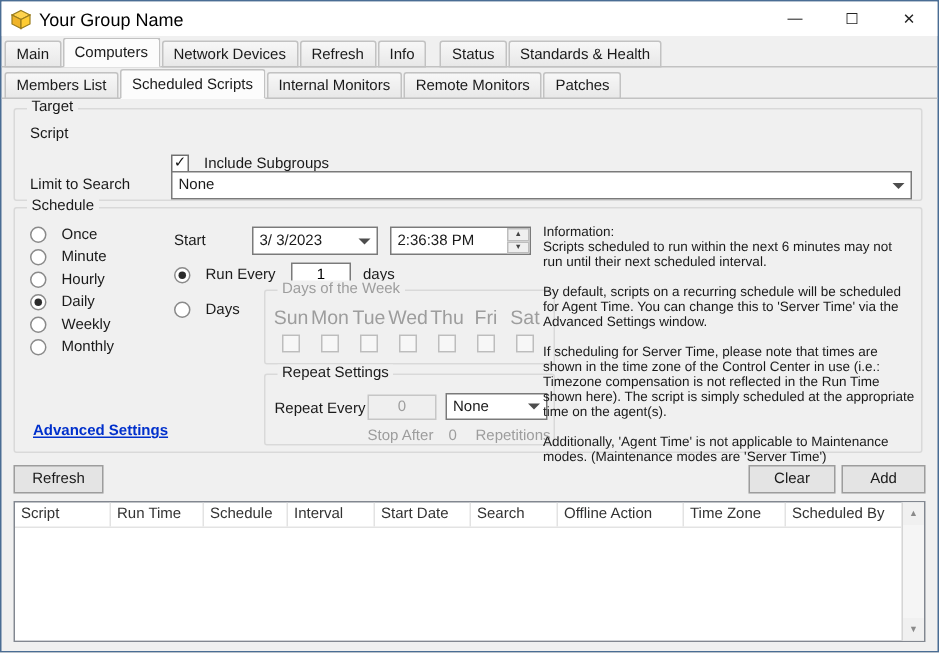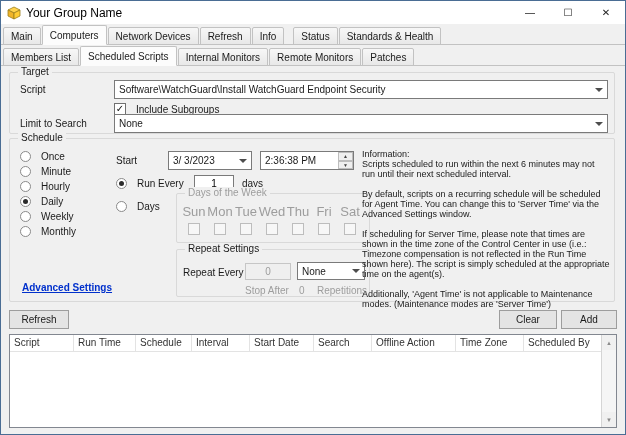--- a/index.html
+++ b/index.html
@@ -132,24 +132,20 @@
     <span class="tab">Remote Monitors</span>
     <span class="tab">Patches</span>
   </div>
 
   <div class="page">
 
     <div class="groupbox" style="left:8px;top:6px;width:606px;height:62px">
       <span class="gb-label">Target</span>
 
       <span class="form-label" style="left:10px;top:11px">Script</span>
-      <div class="combo" style="left:104px;top:7px;width:494px">
-        <span class="val">Software\WatchGuard\Install WatchGuard Endpoint Security</span>
-        <span class="dd"></span>
-      </div>
 
       <div class="radio-row" style="left:104px;top:30px">
         <span class="checkbox checked"></span>
         <span>Include Subgroups</span>
       </div>
 
       <span class="form-label" style="left:10px;top:45px">Limit to Search</span>
       <div class="combo" style="left:104px;top:41px;width:494px">
         <span class="val">None</span>
         <span class="dd"></span>

